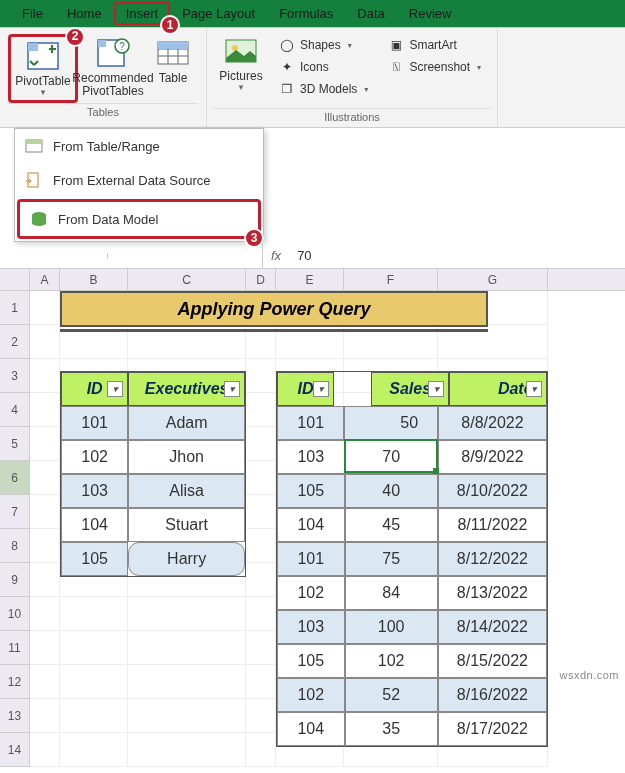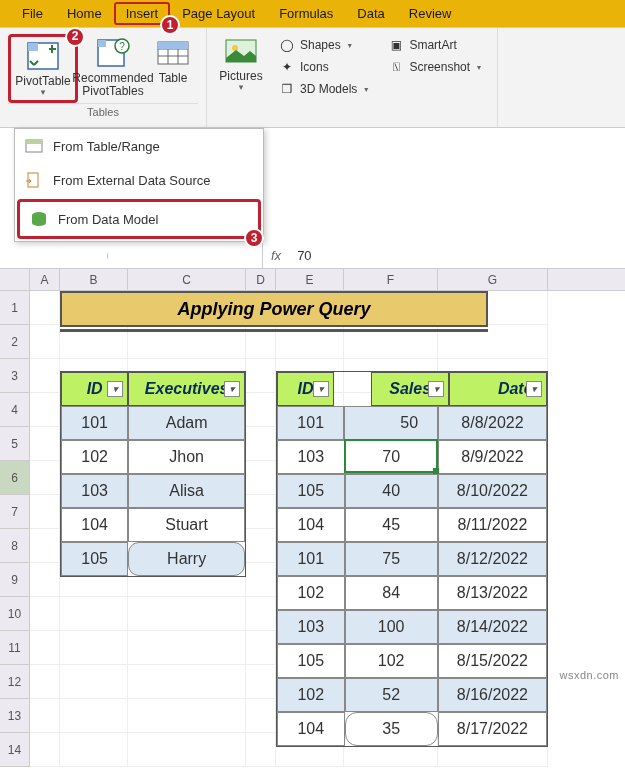--- a/index.html
+++ b/index.html
@@ -1,19 +1,19 @@
 <!DOCTYPE html>
 <html><head>
 <meta charset="utf-8">
 <style>
 * { box-sizing: border-box; margin: 0; padding: 0; font-family: "Segoe UI", Arial, sans-serif; }
 body { background: #fff; width: 625px; height: 773px; overflow: hidden; font-size: 13px; color: #333; position: relative; }
 
 
-.tabs { display: flex; align-items: center; height: 28px; background: #eab308; border-bottom: 1px solid #ccc; padding-left: 10px; }
+.tabs { display: flex; align-items: center; height: 28px; background: #15803d; border-bottom: 1px solid #ccc; padding-left: 10px; }
 .tab { padding: 4px 12px; cursor: pointer; color: #1a1a1a; }
 .tab.active { border: 2px solid #c02030; border-radius: 3px; padding: 2px 10px; font-weight: 500; position: relative; }
 .callout { position: absolute; background: #c02030; color: #fff; border-radius: 50%; width: 20px; height: 20px; display: flex; align-items: center; justify-content: center; font-weight: bold; font-size: 12px; border: 2px solid #fff; }
 
 
 .ribbon { display: flex; background: #f3f3f3; border-bottom: 1px solid #ccc; height: 100px; }
 .ribbon-group { display: flex; flex-direction: column; align-items: center; padding: 4px 6px; border-right: 1px solid #ddd; }
 .ribbon-group-label { font-size: 11px; color: #666; margin-top: auto; padding-top: 2px; }
 .bigbtn { display: flex; flex-direction: column; align-items: center; justify-content: flex-start; width: 70px; cursor: pointer; padding: 2px; font-size: 12px; line-height: 1.1; text-align: center; position: relative; }
 .bigbtn.hl { border: 3px solid #c02030; border-radius: 4px; }
@@ -159,20 +159,21 @@
             <span class="sicon">▣</span>
             <span>SmartArt</span>
           </div>
         <div class="smallbtn">
             <span class="sicon">⍂</span>
             <span>Screenshot</span>
             <span style="font-size:8px;color:#666;margin-left:2px;">▾</span>
           </div>
       </div>
     </div>
+    <div class="ribbon-group-label" style="width:100%; text-align:center; border-top:1px solid #ddd;">Illustrations</div>
   </div>
 </div>
 
 <div class="dropdown">
   <div class="dropdown-item">
     <span class="dicon">
         <svg width="18" height="18">
           <rect x="1" y="3" width="16" height="12" fill="#fff" stroke="#888"></rect>
           <rect x="1" y="3" width="16" height="4" fill="#b9d39a"></rect>
         </svg>
@@ -452,21 +453,21 @@
         <div class="td" style="width: 94px;">102</div>
         <div class="td" style="width: 110px;">8/15/2022</div>
       </div>
       <div class="trow">
         <div class="td alt" style="width: 68px;">102</div>
         <div class="td alt" style="width: 94px;">52</div>
         <div class="td alt" style="width: 110px;">8/16/2022</div>
       </div>
       <div class="trow">
         <div class="td" style="width: 68px;">104</div>
-        <div class="td" style="width: 94px; border-radius: 12px;">35</div>
+        <div class="td" style="width: 94px;">35</div>
         <div class="td" style="width: 110px;">8/17/2022</div>
       </div>
     </div>
 
   <div class="selcell" style="top:170px; left:344px; width:94px; height:34px;"></div>
 
   <div class="watermark">wsxdn.com</div>
 </div>
 
 </body></html>

